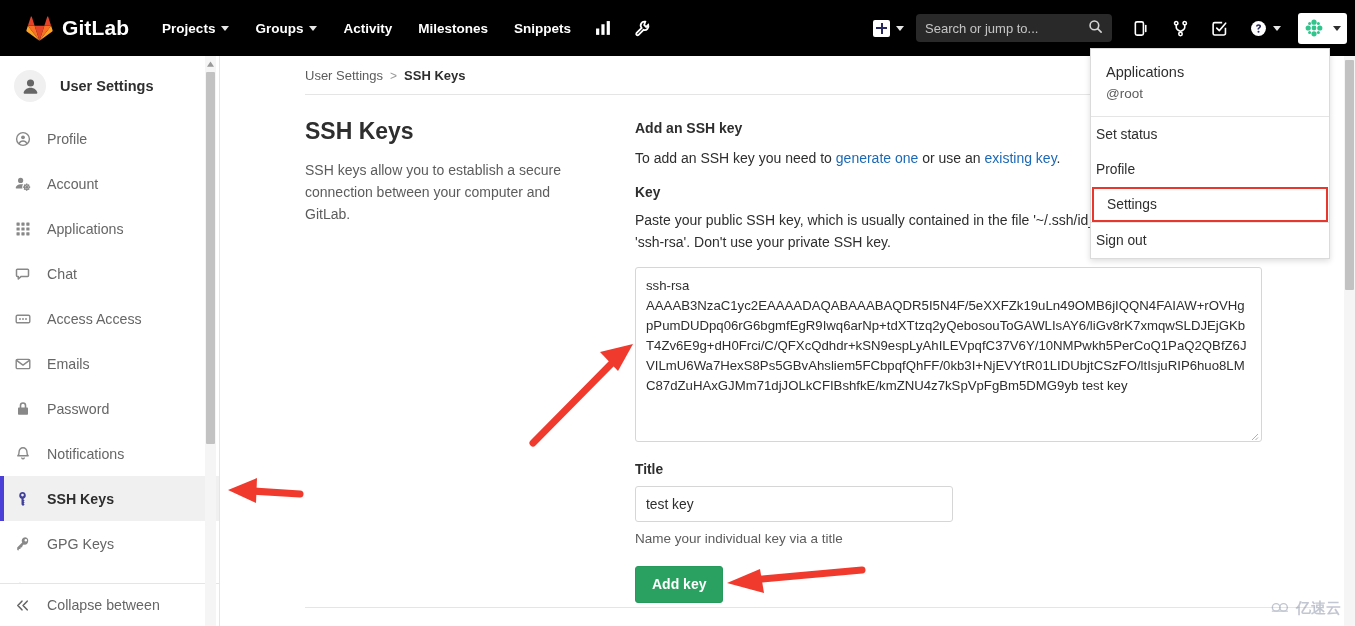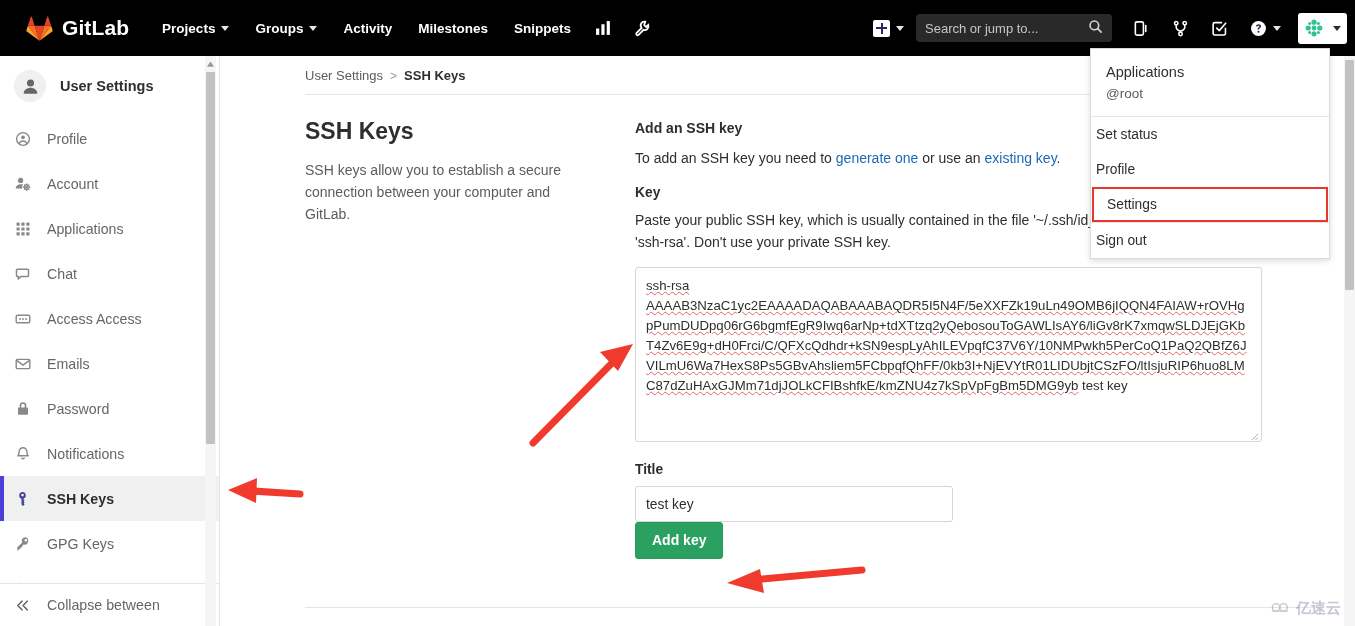--- a/index.html
+++ b/index.html
@@ -264,21 +264,20 @@
     font-size: 13.2px;
     color:#2e2e2e;
     line-height: 20px;
     word-break: break-all;
     background:#fff;
     position: relative;
     overflow:hidden;
     cursor:text;
   }
   .key-squiggle {
-    text-decoration: underline;
     text-decoration-style: wavy;
     text-decoration-color: #e06666;
     text-decoration-thickness: 1px;
   }
   .resize-grip {
     position:absolute; right:2px; bottom:2px;
     width:12px; height:12px;
     cursor: nwse-resize;
   }
 
@@ -667,20 +666,21 @@
             </svg>
           </span>
         </div>
 
         <span class="lbl-strong" style="margin-top:20px;">Title</span>
 
         <div class="title-input">
           <span>test key</span>
         </div>
 
+        <div class="help-text">Name your individual key via a title</div>
 
         <button class="btn-add">Add key</button>
       </div>
     </div>
 
     <div class="bottom-rule"></div>
   </div>
 
   <div class="page-scroll-track"></div>
   <div class="page-scroll-thumb"></div>

